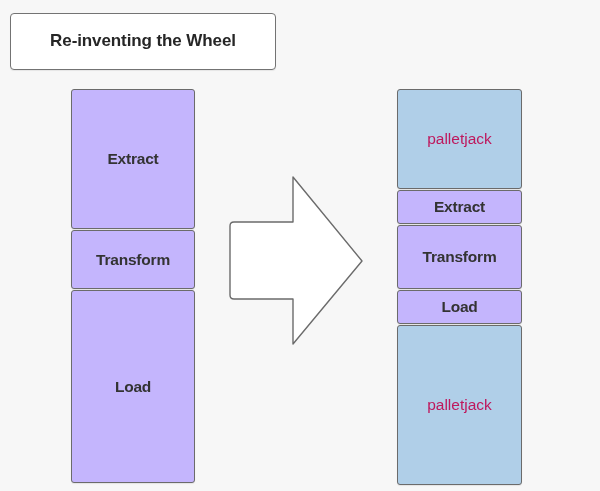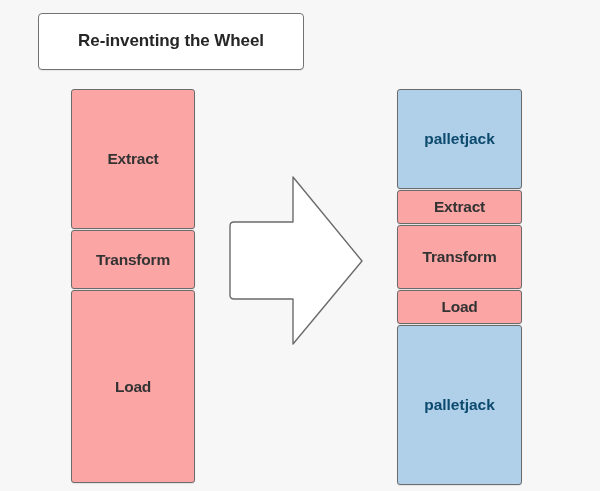--- a/index.html
+++ b/index.html
@@ -30,21 +30,20 @@
     display: flex;
     align-items: center;
     justify-content: center;
     text-align: right;
     font-weight: bold;
     font-size: 17px;
     line-height: 1.35;
     color: #262626;
     letter-spacing: -0.1px;
     box-shadow: 0 1px 1px rgba(0,0,0,0.07);
-    margin-left: 28px;
   }
   .title-card .line { display: block; }
 
   #title-left  { left: 10px;  top: 13px; width: 266px; height: 57px; }
   #title-right { left: 327px; top: 10px; width: 263px; height: 58px; }
 
   
   .stack {
     position: absolute;
     box-sizing: border-box;
@@ -59,34 +58,34 @@
     display: flex;
     align-items: center;
     justify-content: center;
     text-align: center;
     color: #333333;
     margin-bottom: 1px;
     box-shadow: 0 1px 1px rgba(0,0,0,0.08);
   }
   .block:last-child { margin-bottom: 0; }
 
-  .block.green { background: #fca5a5; }
+  .block.green { background: #c4b5fd; }
   .block.blue  { background: #b0cfe8; }
 
   .block .lbl {
     font-weight: bold;
     font-size: 15.5px;
     letter-spacing: -0.2px;
     line-height: 1.25;
   }
   .block .code {
-    font-weight: bold;
+    font-weight: normal;
     font-size: 15.5px;
     line-height: 1.35;
-    color: #0c4a6e;
+    color: #be185d;
   }
   .block .code .line { display: block; }
 
   
   #arrow {
     position: absolute;
     left: 226px;
     top: 173px;
     width: 140px;
     height: 175px;

